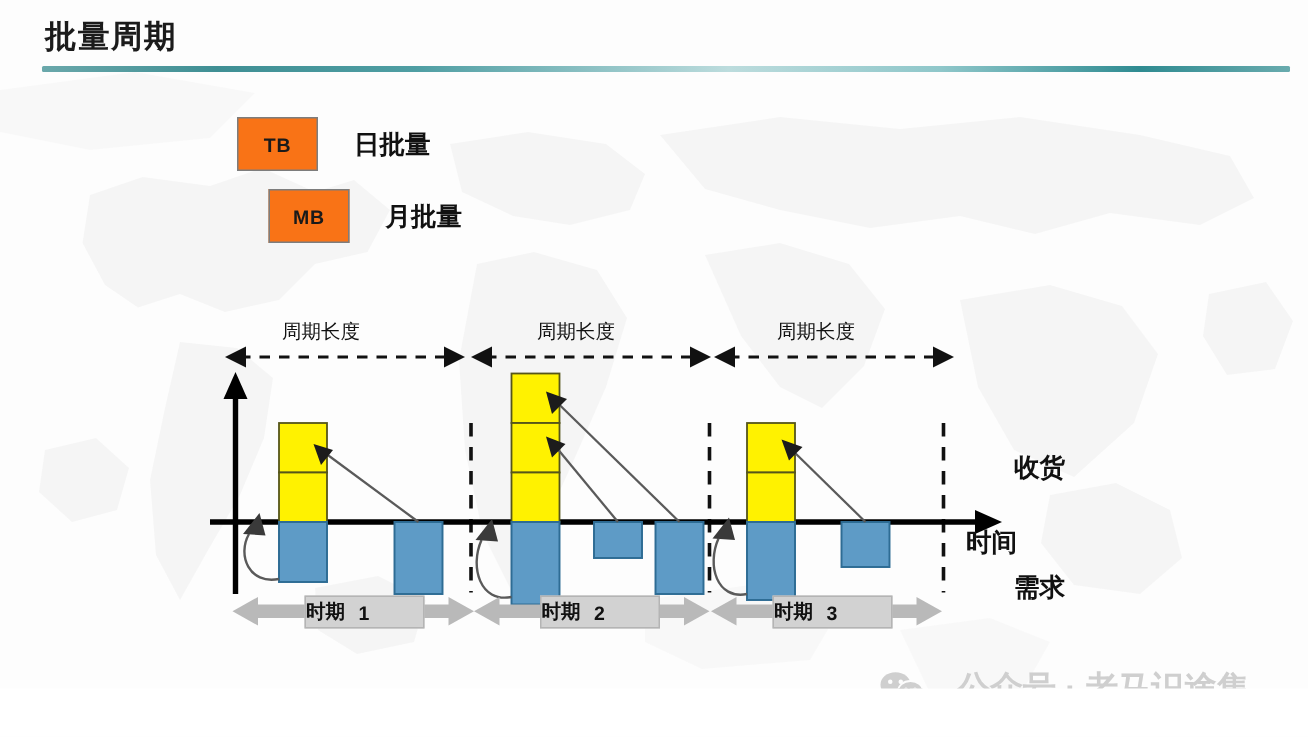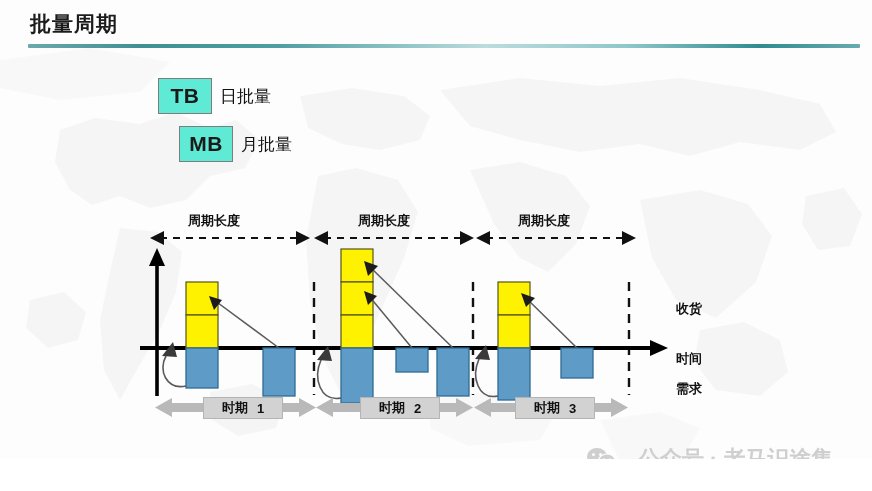--- a/index.html
+++ b/index.html
@@ -23,47 +23,47 @@
   }
   #title-rule{
     position:absolute;left:28px;top:44px;width:832px;height:4px;
     background:linear-gradient(90deg,#6aa8ab 0%,#3f8f94 14%,#4f9ea3 30%,#bcdcdd 55%,#8fc7ca 72%,#2f8b91 88%,#69abae 100%);
     border-radius:1px;
   }
 
   
   .legend-row{position:absolute;display:flex;align-items:center;}
   .legend-chip{
-    width:52px;height:34px;background:#5eead4;border:1.5px solid #7d7d7d;
+    width:52px;height:34px;background:#f97316;border:1.5px solid #7d7d7d;
     display:flex;align-items:center;justify-content:center;
-    font-size:21px;font-weight:bold;color:#1a1a1a;letter-spacing:.5px;
-  }
-  .legend-text{margin-left:8px;font-size:17px;font-weight:normal;color:#111;white-space:nowrap;}
+    font-size:13px;font-weight:bold;color:#1a1a1a;letter-spacing:.5px;
+  }
+  .legend-text{margin-left:24px;font-size:17px;font-weight:bold;color:#111;white-space:nowrap;}
   #legend-tb{left:158px;top:78px;}
   #legend-mb{left:158px;top:126px;padding-left:21px;}
   #legend-wb{left:422px;top:78px;}
 
   
   #chart{position:absolute;left:0;top:200px;width:872px;height:230px;}
   #chart svg{display:block;}
 
   
   .cyc-label{
-    position:absolute;font-size:13px;font-weight:bold;color:#111;
+    position:absolute;font-size:13px;font-weight:normal;color:#111;
     white-space:nowrap;
   }
   
   .period-box{
     position:absolute;background:#d2d2d2;border:1px solid #b4b4b4;
-    height:20px;display:flex;align-items:center;justify-content:center;
+    height:20px;display:flex;align-items:center;
     gap:9px;font-size:13px;font-weight:bold;color:#111;
   }
   
   .axis-cap{
-    position:absolute;font-size:13px;font-weight:bold;color:#111;white-space:nowrap;
+    position:absolute;font-size:17px;font-weight:bold;color:#111;white-space:nowrap;
   }
 
   
   #watermark{
     position:absolute;left:586px;top:444px;
     display:flex;align-items:center;gap:22px;
     color:#cfcfcf;font-size:22px;font-weight:bold;white-space:nowrap;
   }
   #watermark svg{display:block;}
 </style>
@@ -207,21 +207,21 @@
   <div class="period-box" style="left:360px;top:397px;width:78px;">
     <span>时期</span>
     <span>2</span>
   </div>
   <div class="period-box" style="left:515px;top:397px;width:78px;">
     <span>时期</span>
     <span>3</span>
   </div>
 
   <div class="axis-cap" style="left:676px;top:300px;">收货</div>
-  <div class="axis-cap" style="left:676px;top:350px;">时间</div>
+  <div class="axis-cap" style="left:644px;top:350px;">时间</div>
   <div class="axis-cap" style="left:676px;top:380px;">需求</div>
 
   <div id="watermark">
     <svg width="30" height="24" viewBox="0 0 30 24">
       <ellipse cx="11" cy="9.5" rx="10" ry="8.4" fill="#cfcfcf"></ellipse>
       <polygon points="6,16 5,21 10,18" fill="#cfcfcf"></polygon>
       <circle cx="7.5" cy="7.5" r="1.5" fill="#fdfdfd"></circle>
       <circle cx="14.5" cy="7.5" r="1.5" fill="#fdfdfd"></circle>
       <ellipse cx="21" cy="14" rx="8.4" ry="7" fill="#cfcfcf" stroke="#fdfdfd" stroke-width="1.2"></ellipse>
       <polygon points="26,19.5 27,23.5 22.5,21" fill="#cfcfcf"></polygon>

